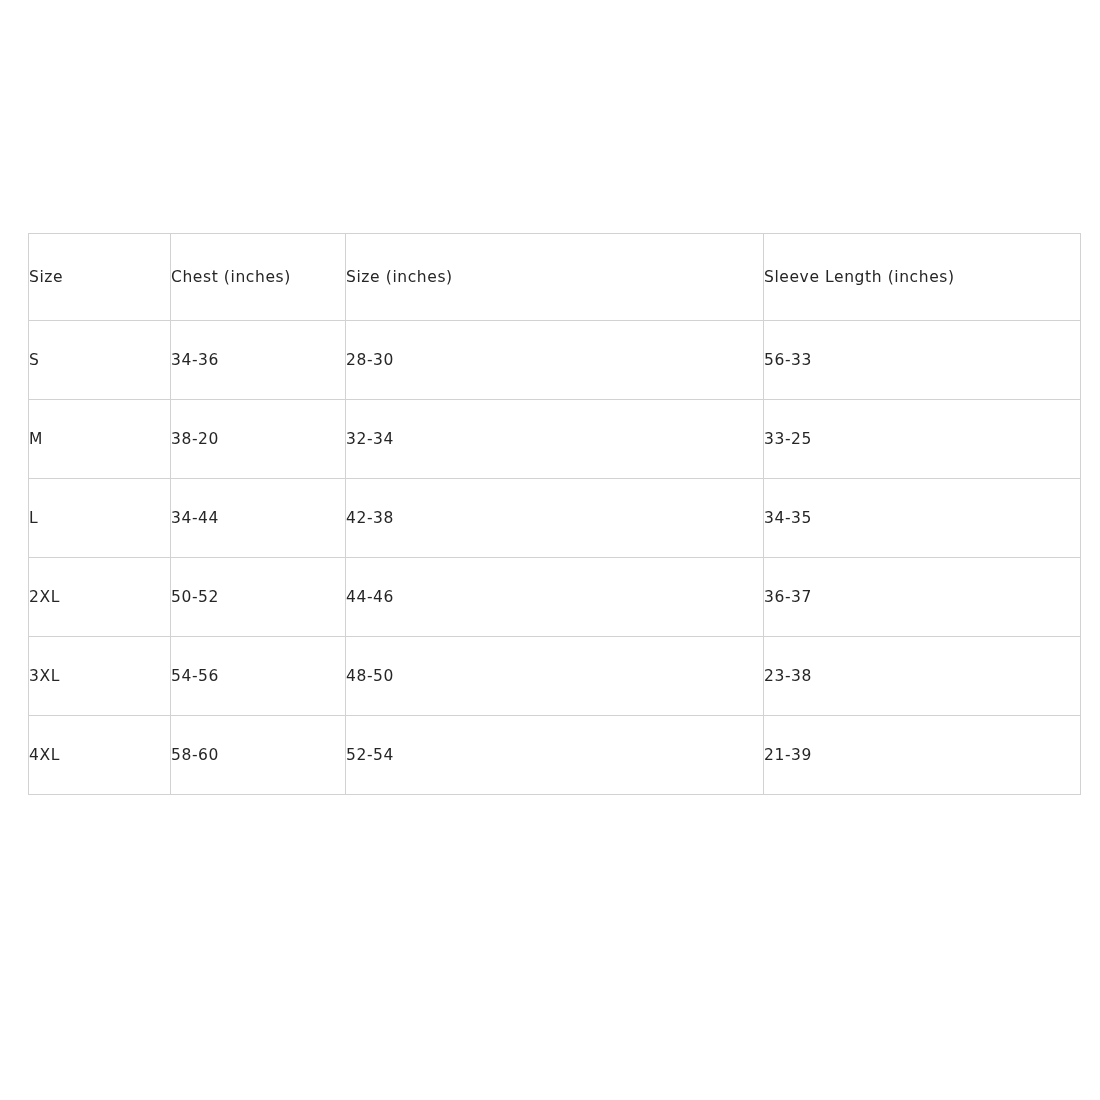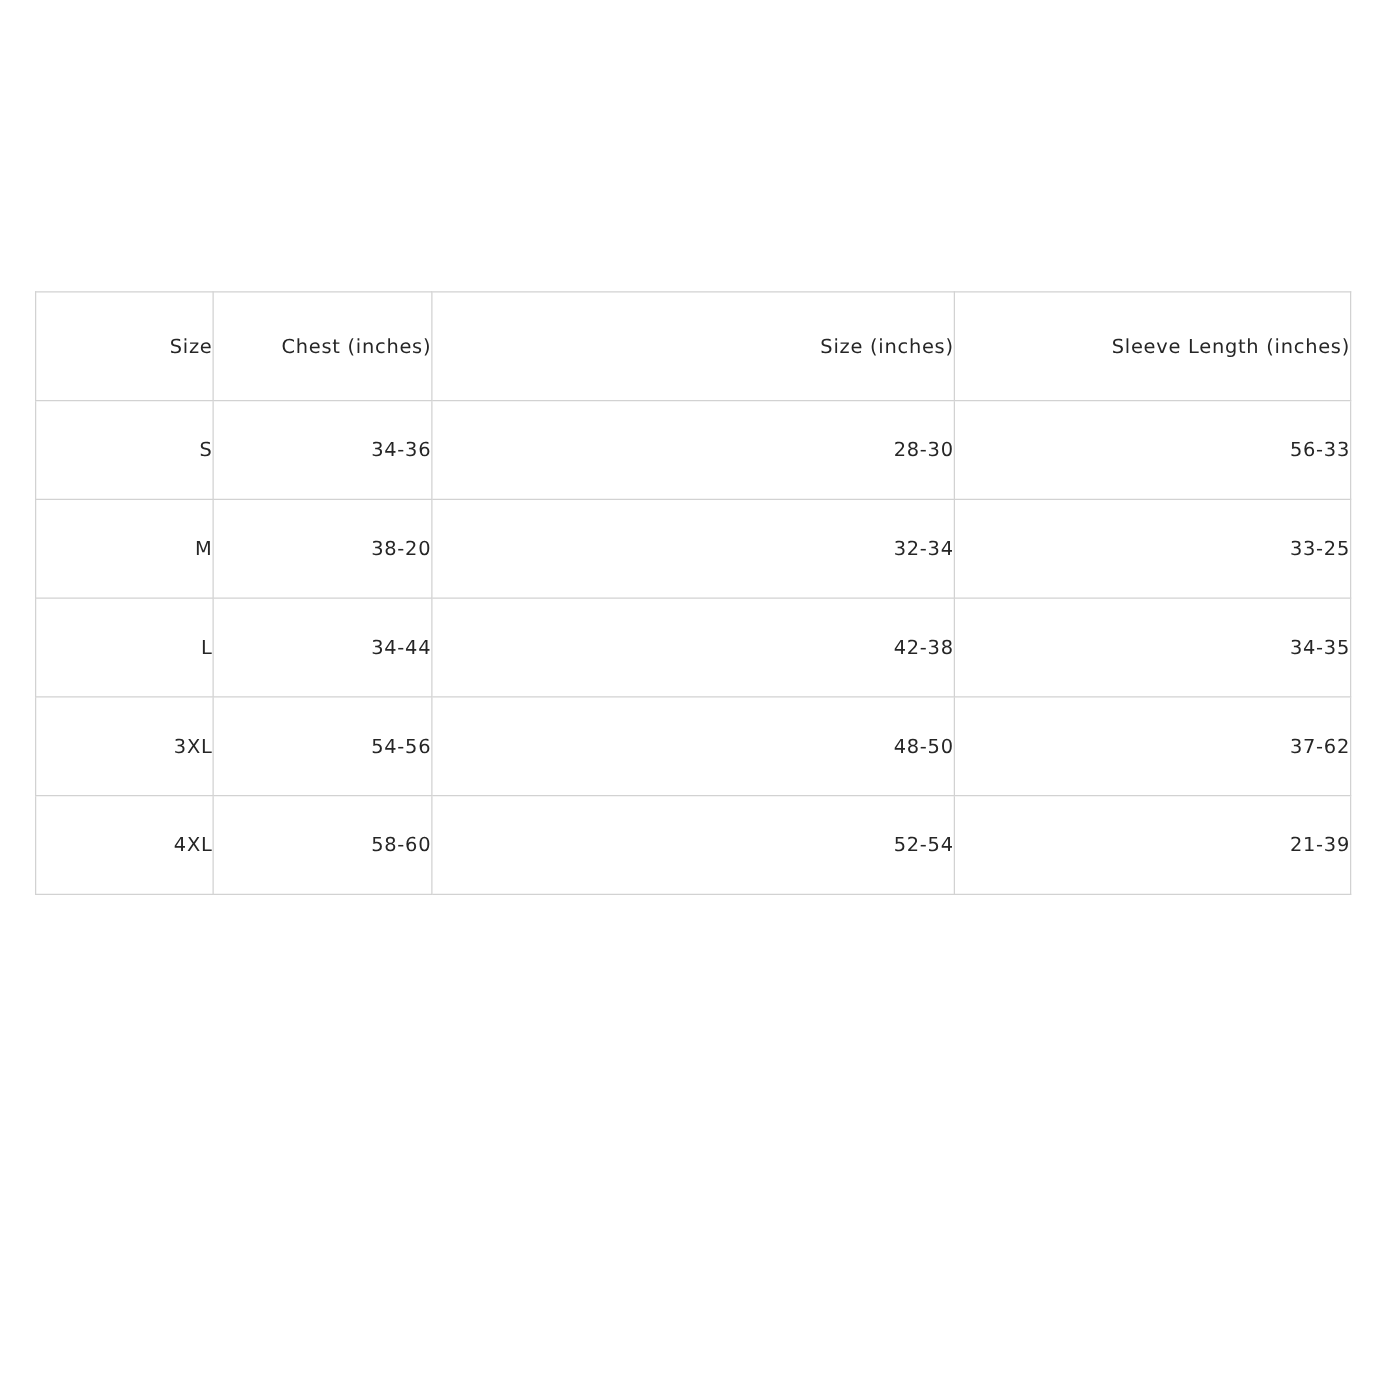--- a/index.html
+++ b/index.html
@@ -22,21 +22,21 @@
     width: 1052px;
   }
   table.size-table {
     width: 100%;
     border-collapse: collapse;
     table-layout: fixed;
   }
   table.size-table th,
   table.size-table td {
     border: 1px solid #d2d2d2;
-    text-align: right;
+    text-align: left;
     vertical-align: middle;
     font-weight: normal;
     font-size: 15.5px;
     letter-spacing: 0.6px;
     color: #262626;
     padding: 0;
   }
   table.size-table th {
     height: 86px;
   }
@@ -80,24 +80,30 @@
         <td>32-34</td>
         <td>33-25</td>
       </tr>
       <tr>
         <td>L</td>
         <td>34-44</td>
         <td>42-38</td>
         <td>34-35</td>
       </tr>
       <tr>
+        <td>2XL</td>
+        <td>50-52</td>
+        <td>44-46</td>
+        <td>36-37</td>
+      </tr>
+      <tr>
         <td>3XL</td>
         <td>54-56</td>
         <td>48-50</td>
-        <td>37-62</td>
+        <td>23-38</td>
       </tr>
       <tr>
         <td>4XL</td>
         <td>58-60</td>
         <td>52-54</td>
         <td>21-39</td>
       </tr>
     </tbody>
   </table>
 </div>

